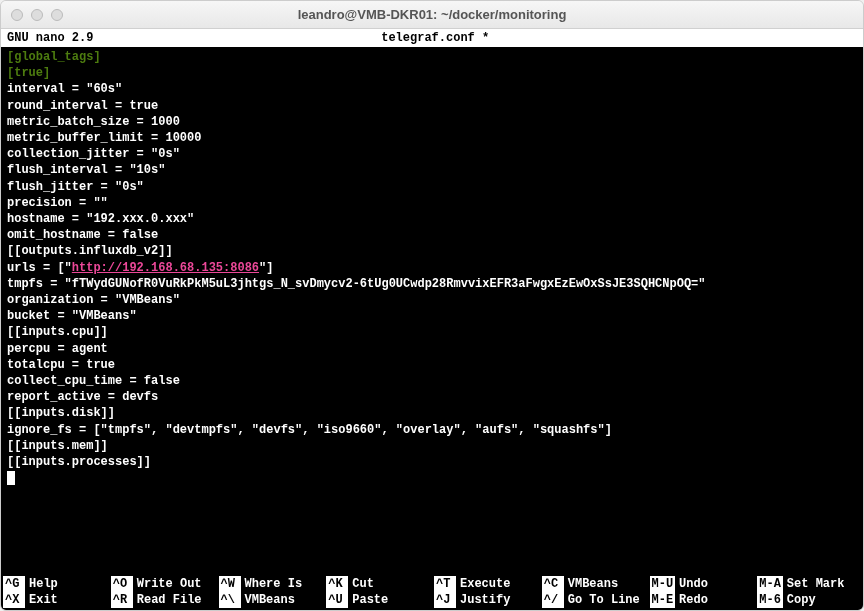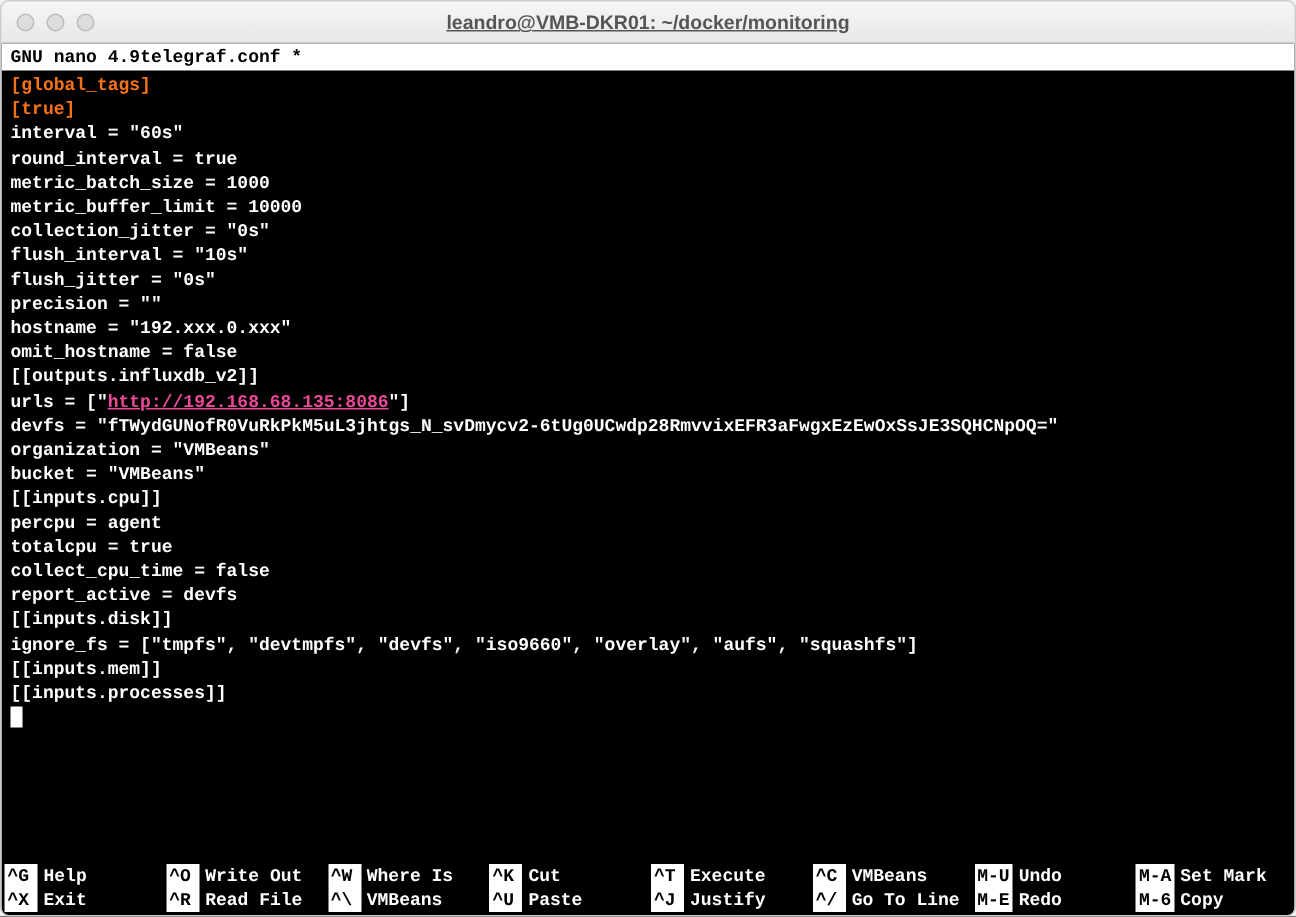--- a/index.html
+++ b/index.html
@@ -43,49 +43,48 @@
       border: 1px solid #bbb;
       background: #ddd;
     }
     .titlebar-title {
       flex: 1;
       text-align: center;
       font-size: 13px;
       font-weight: 600;
       color: #555;
       font-family: -apple-system, BlinkMacSystemFont, sans-serif;
-      text-decoration: underline;
     }
     .terminal {
       flex: 1;
       background: #000;
       color: #fff;
       display: flex;
       flex-direction: column;
       overflow: hidden;
     }
     .nano-header {
       background: #fff;
       color: #000;
       display: flex;
       padding: 1px 6px;
       font-weight: bold;
       line-height: 16px;
     }
     .nano-header-left { flex:0 0 auto; }
-    .nano-header-center { flex:1; text-align: left; }
+    .nano-header-center { flex:1; text-align: center; }
     .nano-header-right { flex:0 0 auto; width: 80px; }
     .editor-body {
       flex: 1;
       padding: 2px 6px;
       white-space: pre;
       line-height: 16.2px;
       font-weight: bold;
     }
-    .green { color: #f97316; }
+    .green { color: #4d7c0f; }
     .blue { color: #ec4899; text-decoration: underline; }
     .cursor {
       display: inline-block;
       width: 8px;
       height: 14px;
       background: #fff;
       vertical-align: text-bottom;
     }
     .shortcuts {
       display: grid;
@@ -113,40 +112,40 @@
     <div class="traffic-lights">
       <div class="traffic-light"></div>
       <div class="traffic-light"></div>
       <div class="traffic-light"></div>
     </div>
     <div class="titlebar-title">leandro@VMB-DKR01: ~/docker/monitoring</div>
   </div>
 
   <div class="terminal">
     <div class="nano-header">
-      <span class="nano-header-left">  GNU nano 4.9</span>
+      <span class="nano-header-left">  GNU nano 2.9</span>
       <span class="nano-header-center">telegraf.conf *</span>
       <span class="nano-header-right"></span>
     </div>
 
     <div class="editor-body"><span class="green">[global_tags]</span>
 <span class="green">[true]</span>
 <span>interval = "60s"</span>
 <span>round_interval = true</span>
 <span>metric_batch_size = 1000</span>
 <span>metric_buffer_limit = 10000</span>
 <span>collection_jitter = "0s"</span>
 <span>flush_interval = "10s"</span>
 <span>flush_jitter = "0s"</span>
 <span>precision = ""</span>
 <span>hostname = "192.xxx.0.xxx"</span>
 <span>omit_hostname = false</span>
 <span>[[outputs.influxdb_v2]]</span>
 <span>urls = ["</span><span class="blue">http://192.168.68.135:8086</span><span>"]</span>
-<span>devfs = "fTWydGUNofR0VuRkPkM5uL3jhtgs_N_svDmycv2-6tUg0UCwdp28RmvvixEFR3aFwgxEzEwOxSsJE3SQHCNpOQ="</span>
+<span>tmpfs = "fTWydGUNofR0VuRkPkM5uL3jhtgs_N_svDmycv2-6tUg0UCwdp28RmvvixEFR3aFwgxEzEwOxSsJE3SQHCNpOQ="</span>
 <span>organization = "VMBeans"</span>
 <span>bucket = "VMBeans"</span>
 <span>[[inputs.cpu]]</span>
 <span>percpu = agent</span>
 <span>totalcpu = true</span>
 <span>collect_cpu_time = false</span>
 <span>report_active = devfs</span>
 <span>[[inputs.disk]]</span>
 <span>ignore_fs = ["tmpfs", "devtmpfs", "devfs", "iso9660", "overlay", "aufs", "squashfs"]</span>
 <span>[[inputs.mem]]</span>

